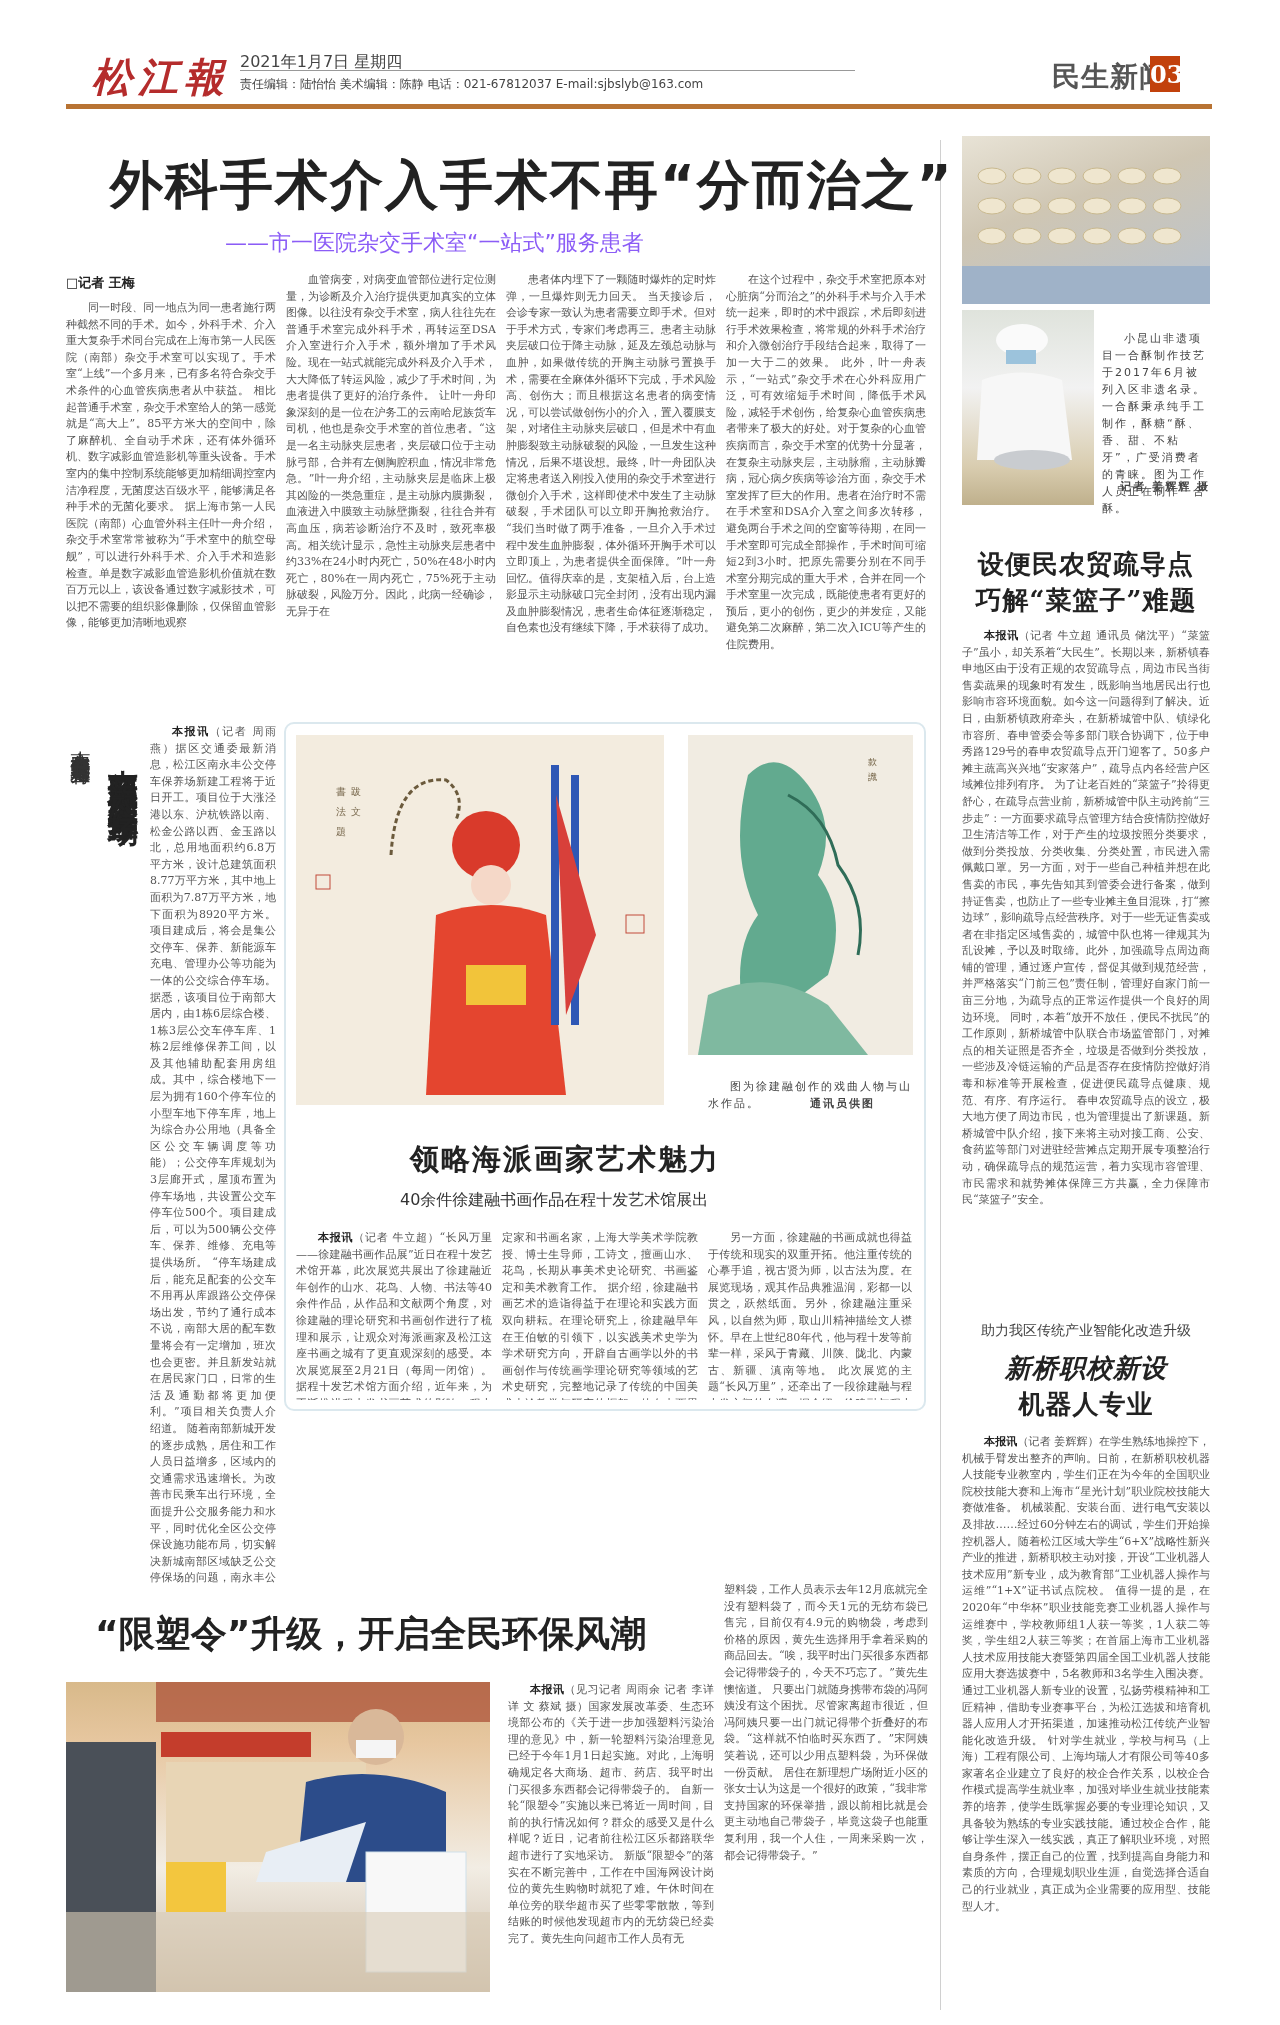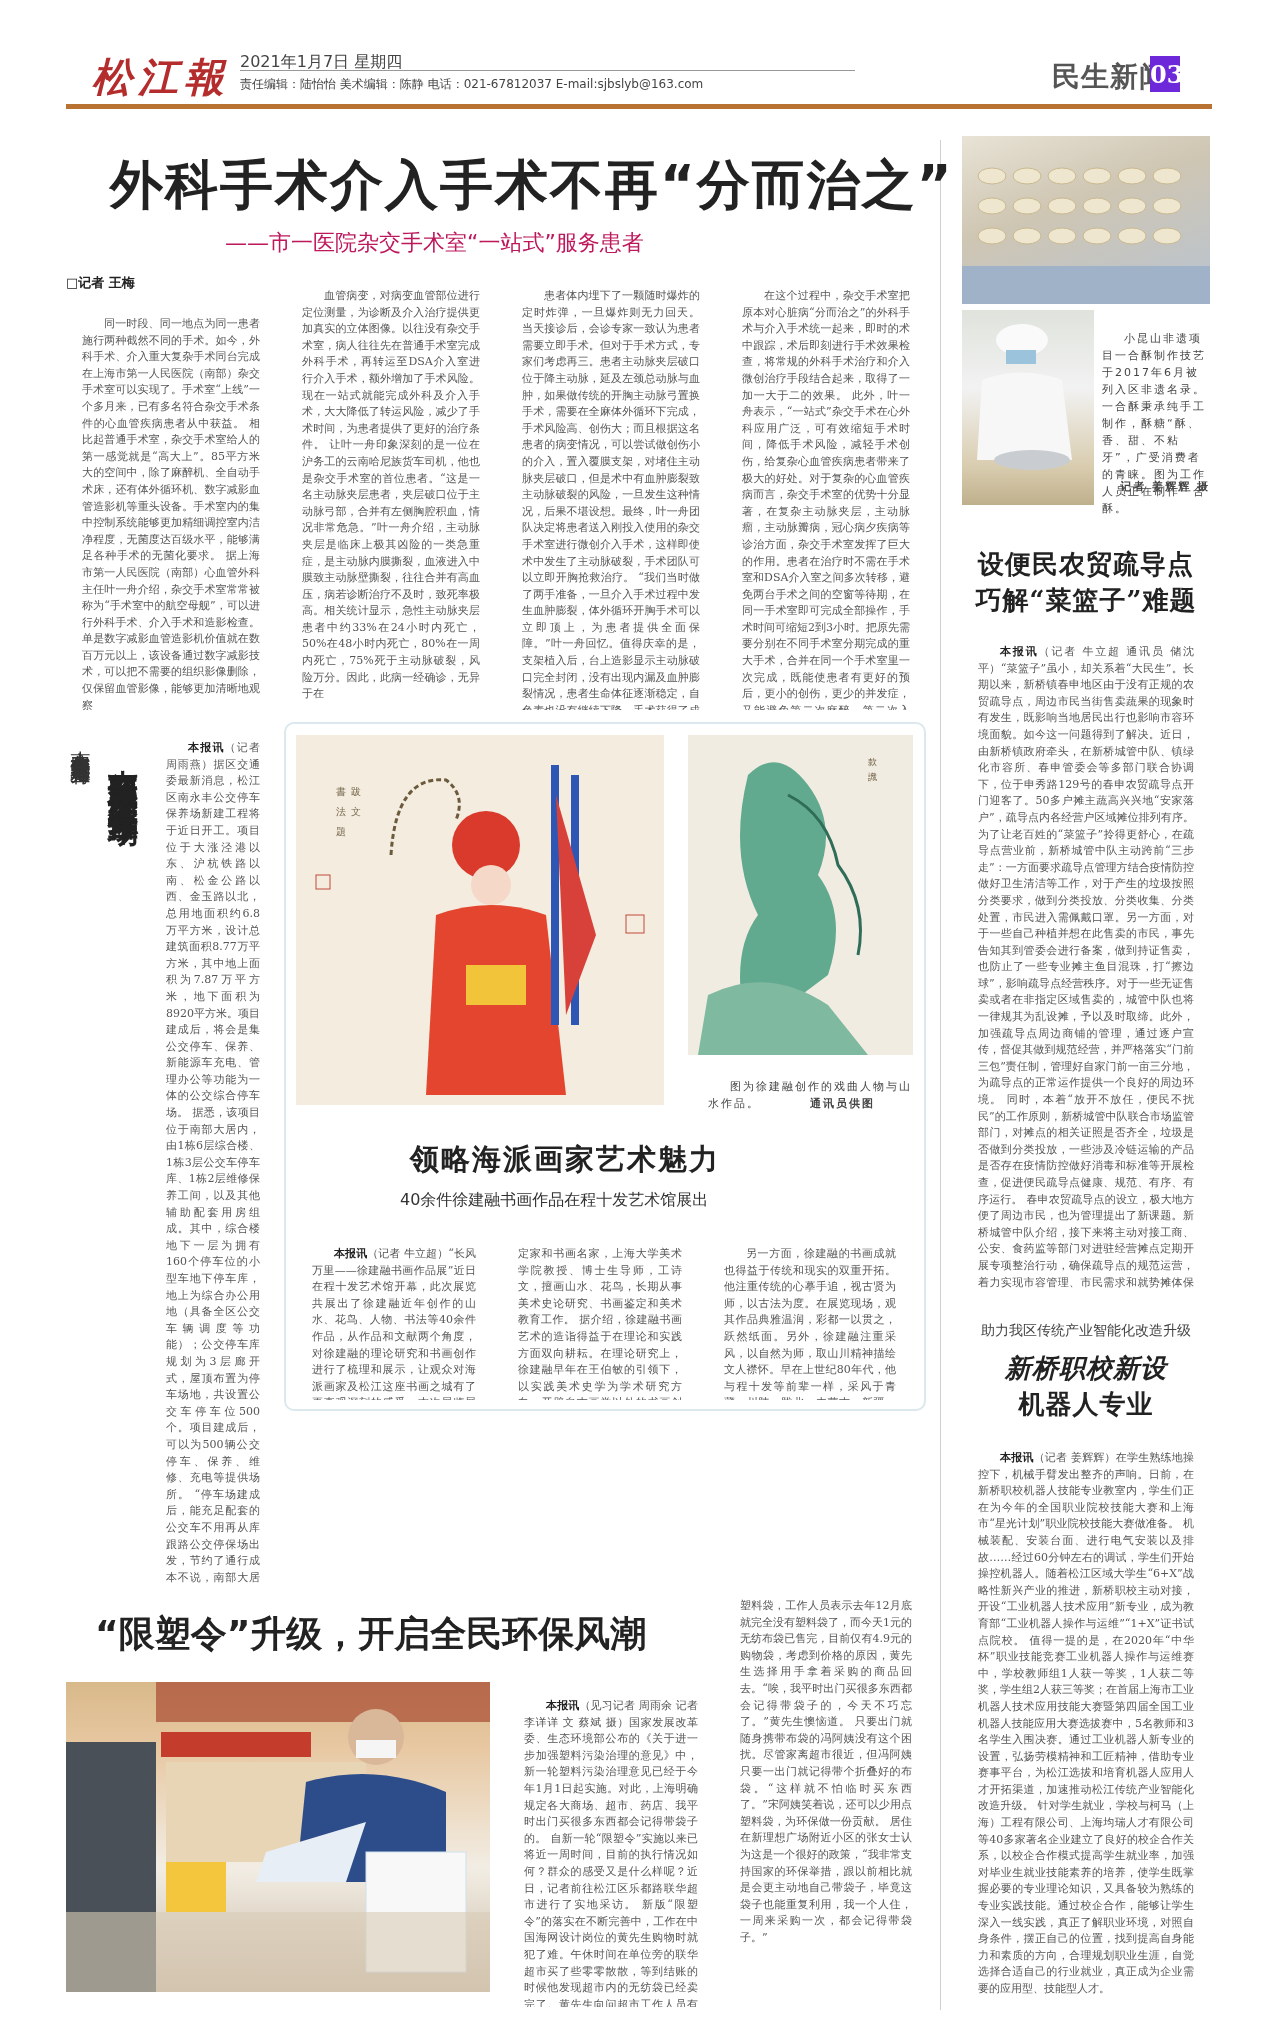--- a/index.html
+++ b/index.html
@@ -3,28 +3,28 @@
 <meta charset="utf-8">
 <style>
   html, body { margin:0; padding:0; background:#ffffff; }
   body { width:1280px; height:2025px; position:relative; overflow:hidden; font-family:"DejaVu Serif", serif; color:#333; }
   .abs { position:absolute; }
   .masthead-logo { left:92px; top:50px; font-size:40px; color:#b52c2c; font-weight:bold; font-style:italic; letter-spacing:6px; font-family:"DejaVu Serif", serif; }
   .mh-date { left:240px; top:52px; font-size:16px; color:#444; font-family:"DejaVu Sans", sans-serif; }
   .mh-line { left:240px; top:70px; width:615px; height:1px; background:#999; }
   .mh-info { left:240px; top:76px; font-size:12px; color:#444; font-family:"DejaVu Sans", sans-serif; white-space:nowrap; }
   .section-title { left:1012px; top:58px; font-size:28px; font-weight:bold; color:#555; font-family:"DejaVu Serif", serif; letter-spacing:1px;margin-left:40px; }
-  .page-num { left:1150px; top:56px; width:30px; height:36px; background:#6d28d9; color:#fff; font-size:24px; font-weight:bold; text-align:center; line-height:38px; font-family:"DejaVu Serif", serif; }
+  .page-num { left:1150px; top:56px; width:30px; height:36px; background:#c2410c; color:#fff; font-size:24px; font-weight:bold; text-align:center; line-height:38px; font-family:"DejaVu Serif", serif; }
   .top-rule { left:66px; top:104px; width:1146px; height:5px; background:#b87333; }
   .col-rule { width:1px; background:#d0d0d0; }
   .headline1 { left:110px; top:150px; font-size:53px; font-weight:bold; color:#222; font-family:"DejaVu Sans", sans-serif; letter-spacing:2px; white-space:nowrap; }
-  .subhead1 { left:225px; top:228px; font-size:22px; color:#be185d; font-family:"DejaVu Sans", sans-serif; white-space:nowrap; }
+  .subhead1 { left:225px; top:228px; font-size:22px; color:#8b5cf6; font-family:"DejaVu Sans", sans-serif; white-space:nowrap; }
   .byline { left:66px; top:274px; font-size:13px; color:#222; font-family:"DejaVu Sans", sans-serif; font-weight:bold; }
   .body-col { font-size:11px; line-height:16.6px; color:#555; text-align:justify; font-family:"DejaVu Serif", serif; overflow:hidden; }
-  .body-col p { margin:16px; text-indent:2em; }
+  .body-col p { margin:0; text-indent:2em; }
   .body-col b { color:#222; }
   .photo { background:#ddd; overflow:hidden; }
   .caption { font-size:11px; line-height:17px; color:#444; letter-spacing:2px; font-family:"DejaVu Sans", sans-serif; }
   .hl2 { font-size:26px; font-weight:bold; color:#222; line-height:36px; text-align:center; font-family:"DejaVu Serif", serif; letter-spacing:1px; }
   .vert { writing-mode:vertical-rl; }
   .art-box { left:284px; top:722px; width:638px; height:685px; border:2px solid #dbe8ee; border-radius:10px; }
   .hl-art { left:410px; top:1140px; font-size:29px; font-weight:bold; color:#222; font-family:"DejaVu Serif", serif; letter-spacing:2px; }
   .sub-art { left:400px; top:1190px; font-size:16px; color:#333; font-family:"DejaVu Sans", sans-serif;text-align:right; }
   .hl-plastic { left:95px; top:1610px; font-size:36px; font-weight:bold; color:#222; font-family:"DejaVu Sans", sans-serif; white-space:nowrap; }
   .kicker { font-size:14px; color:#444; font-family:"DejaVu Sans", sans-serif; text-align:center; }

